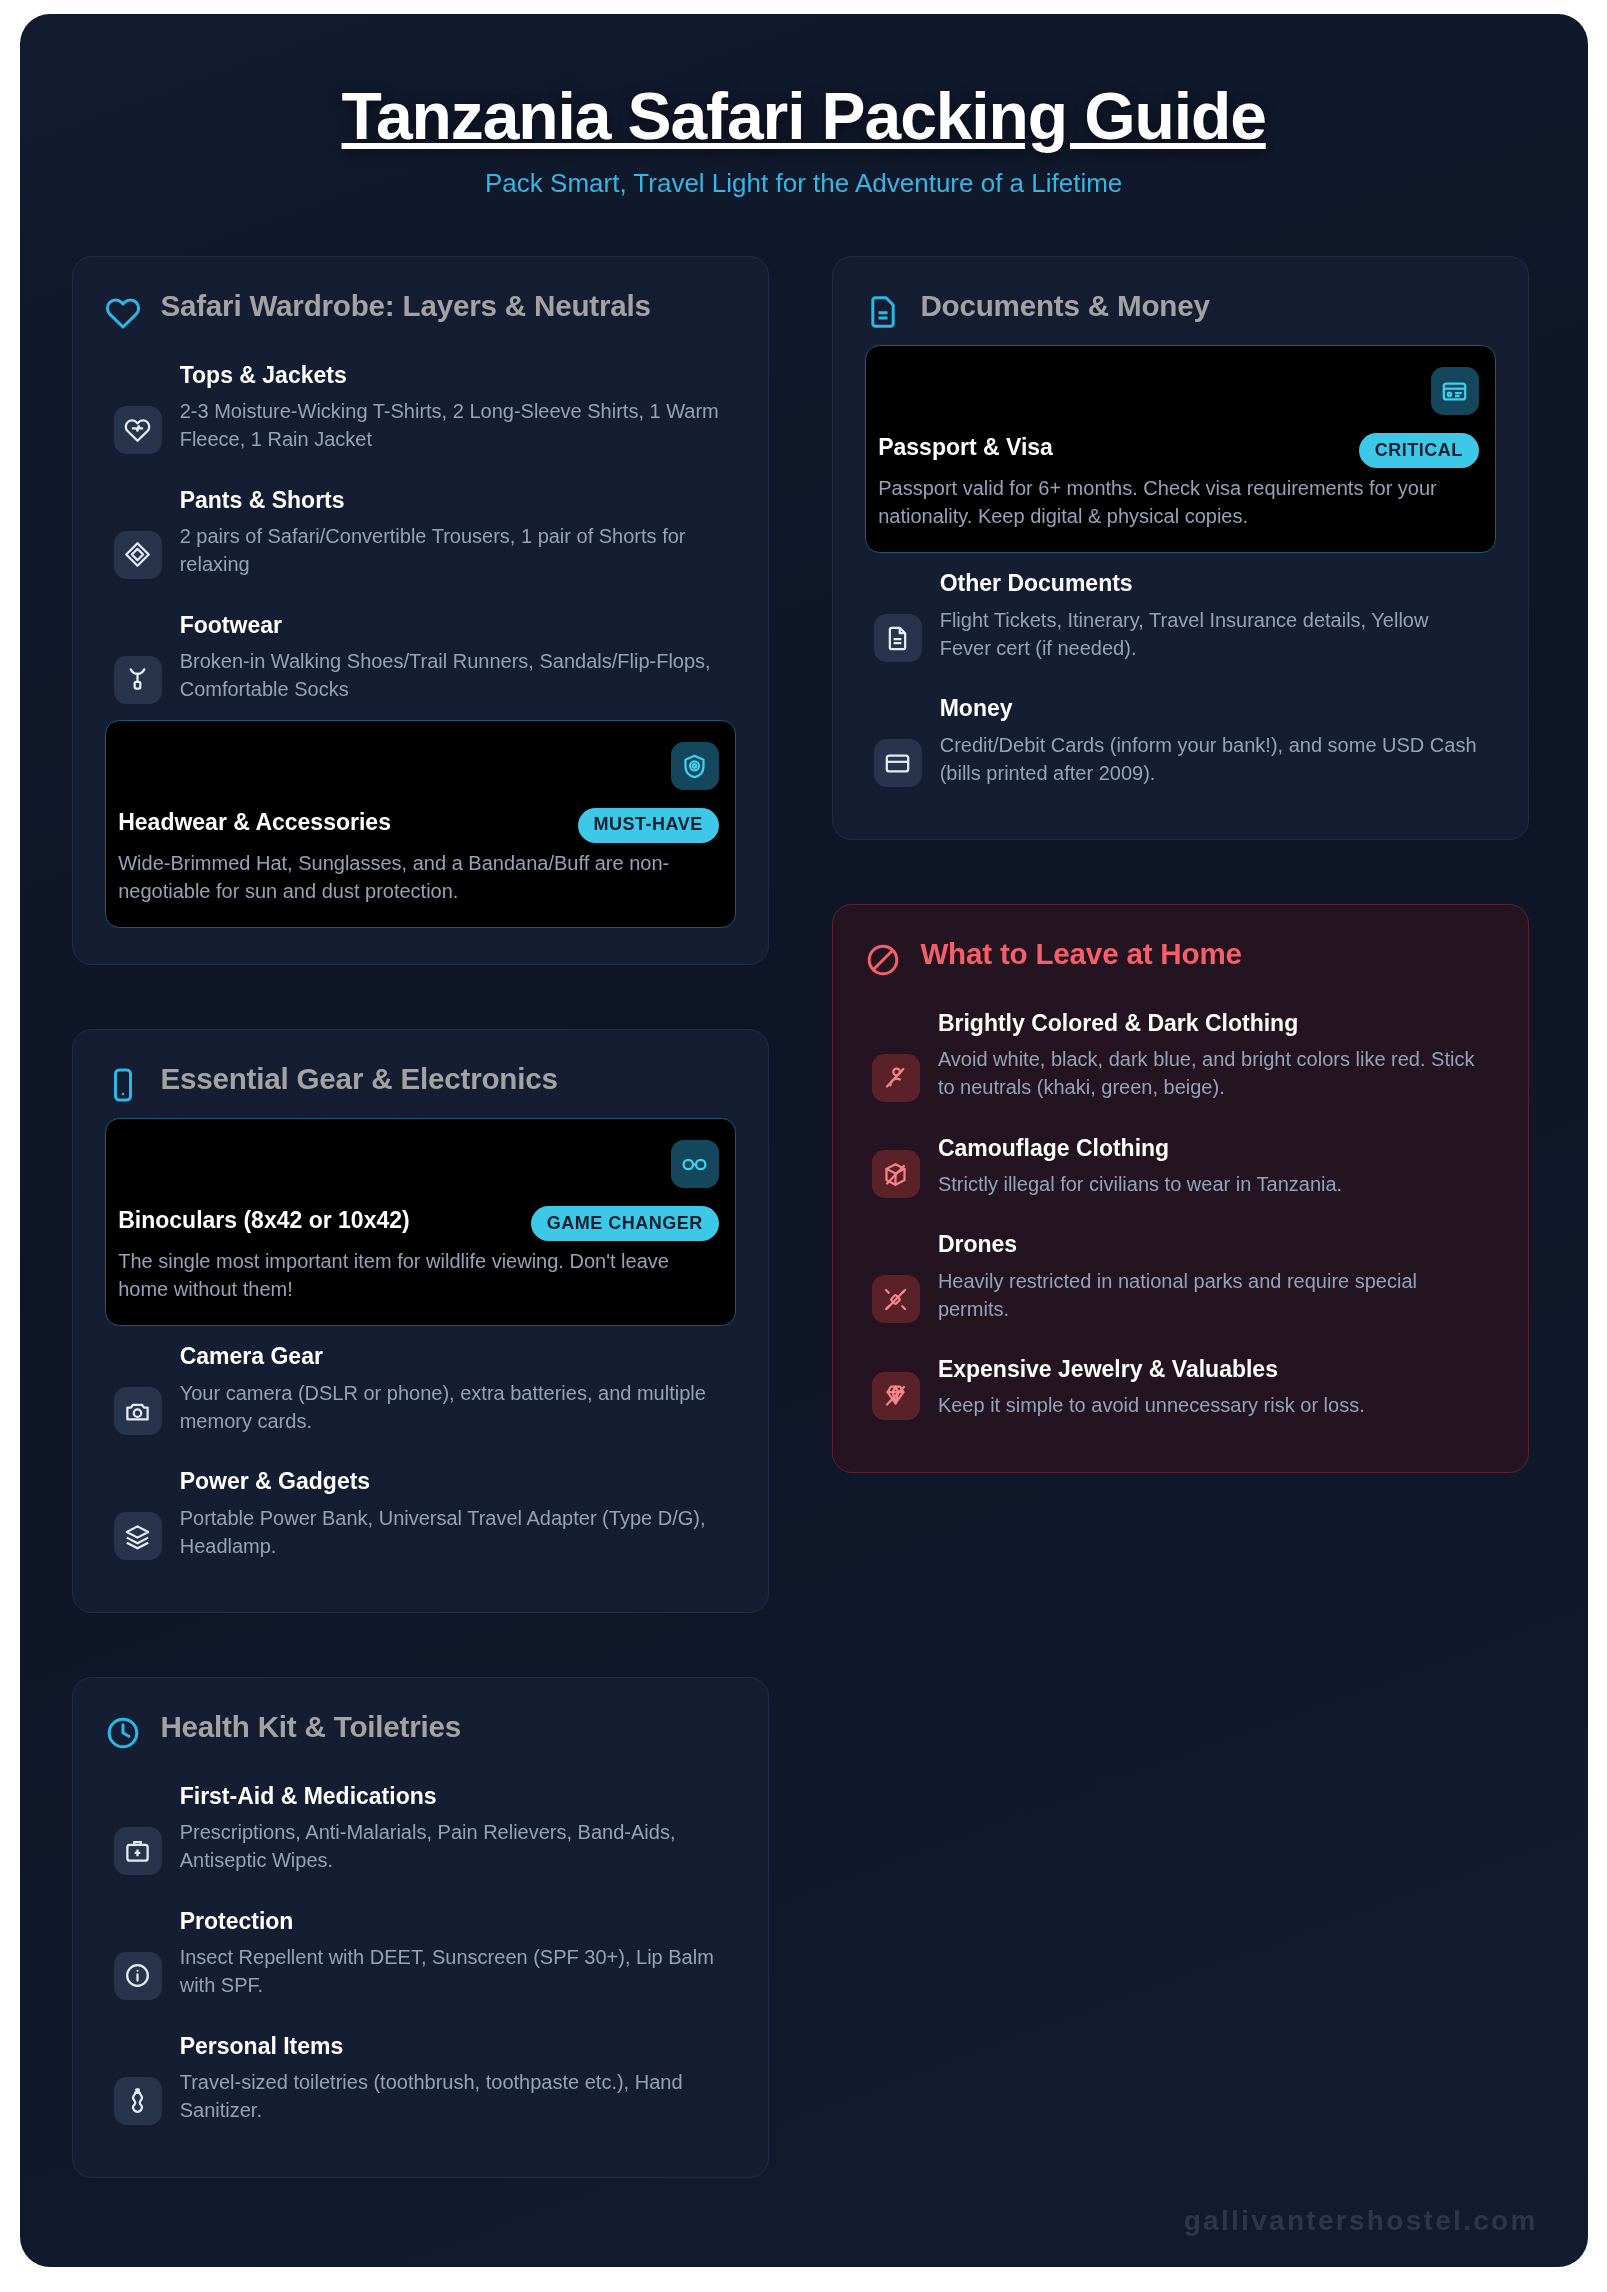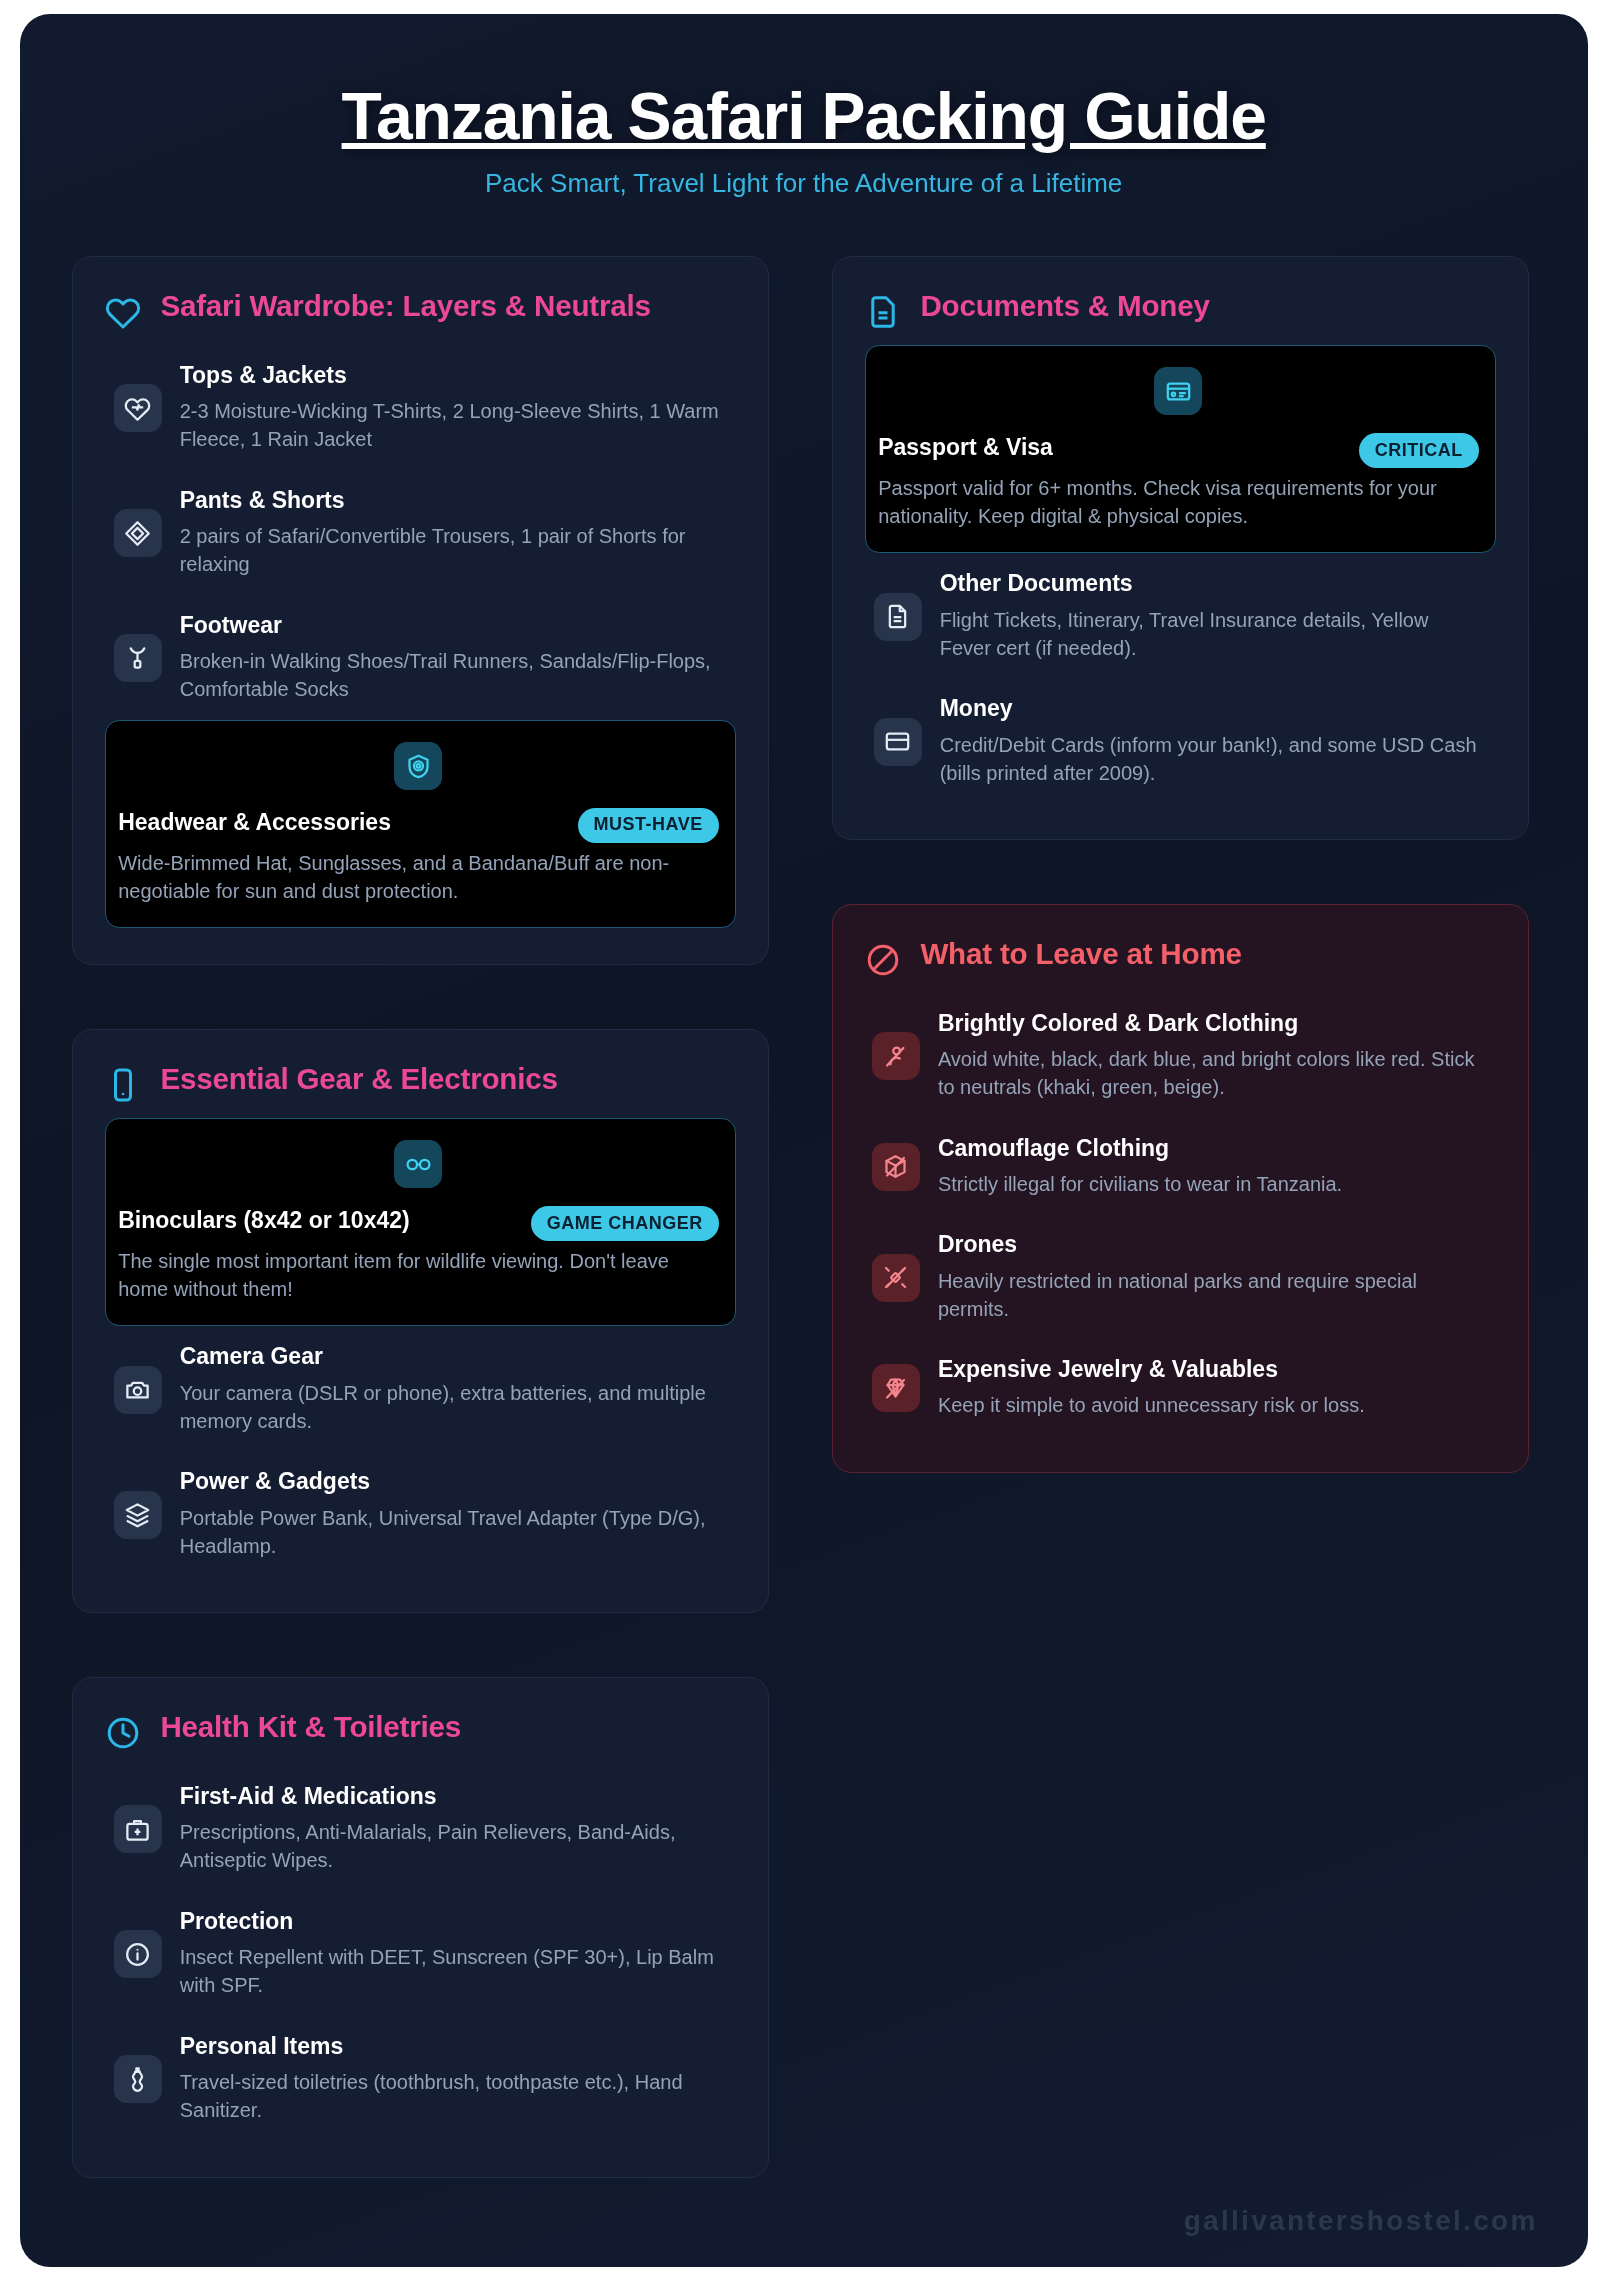--- a/index.html
+++ b/index.html
@@ -72,34 +72,34 @@
   .card-head .chIcon {
     flex: 0 0 auto;
     width: 36px; height: 36px;
     margin-top: 7.2px;
     color: #2bb8e8;
   }
   .card.danger .card-head .chIcon { color: #f4606a; }
   .card-head h2 {
     font-size: 29.6px;
     font-weight: 700;
-    color: #ec4899;
+    color: #a3a3a3;
     line-height: 1.28;
     letter-spacing: -0.2px;
     max-width: 502px;
   }
   .card.danger .card-head h2 { color: #f4606a; max-width: 100%; }
 
   
   .item {
     display: flex;
     gap: 18px;
     padding: 16px 12.5px 16px 9px;
     border-radius: 14.3px;
-    align-items: center;
+    align-items: flex-end;
   }
   .item.hl {
     background: #000000;
     border: 0.9px solid #1d5a74;
     padding: 19.7px 16px 21.5px 12.5px;
     flex-direction: column;
   }
   .card.danger .item { padding-left: 7.2px; }
 
   .tile {

